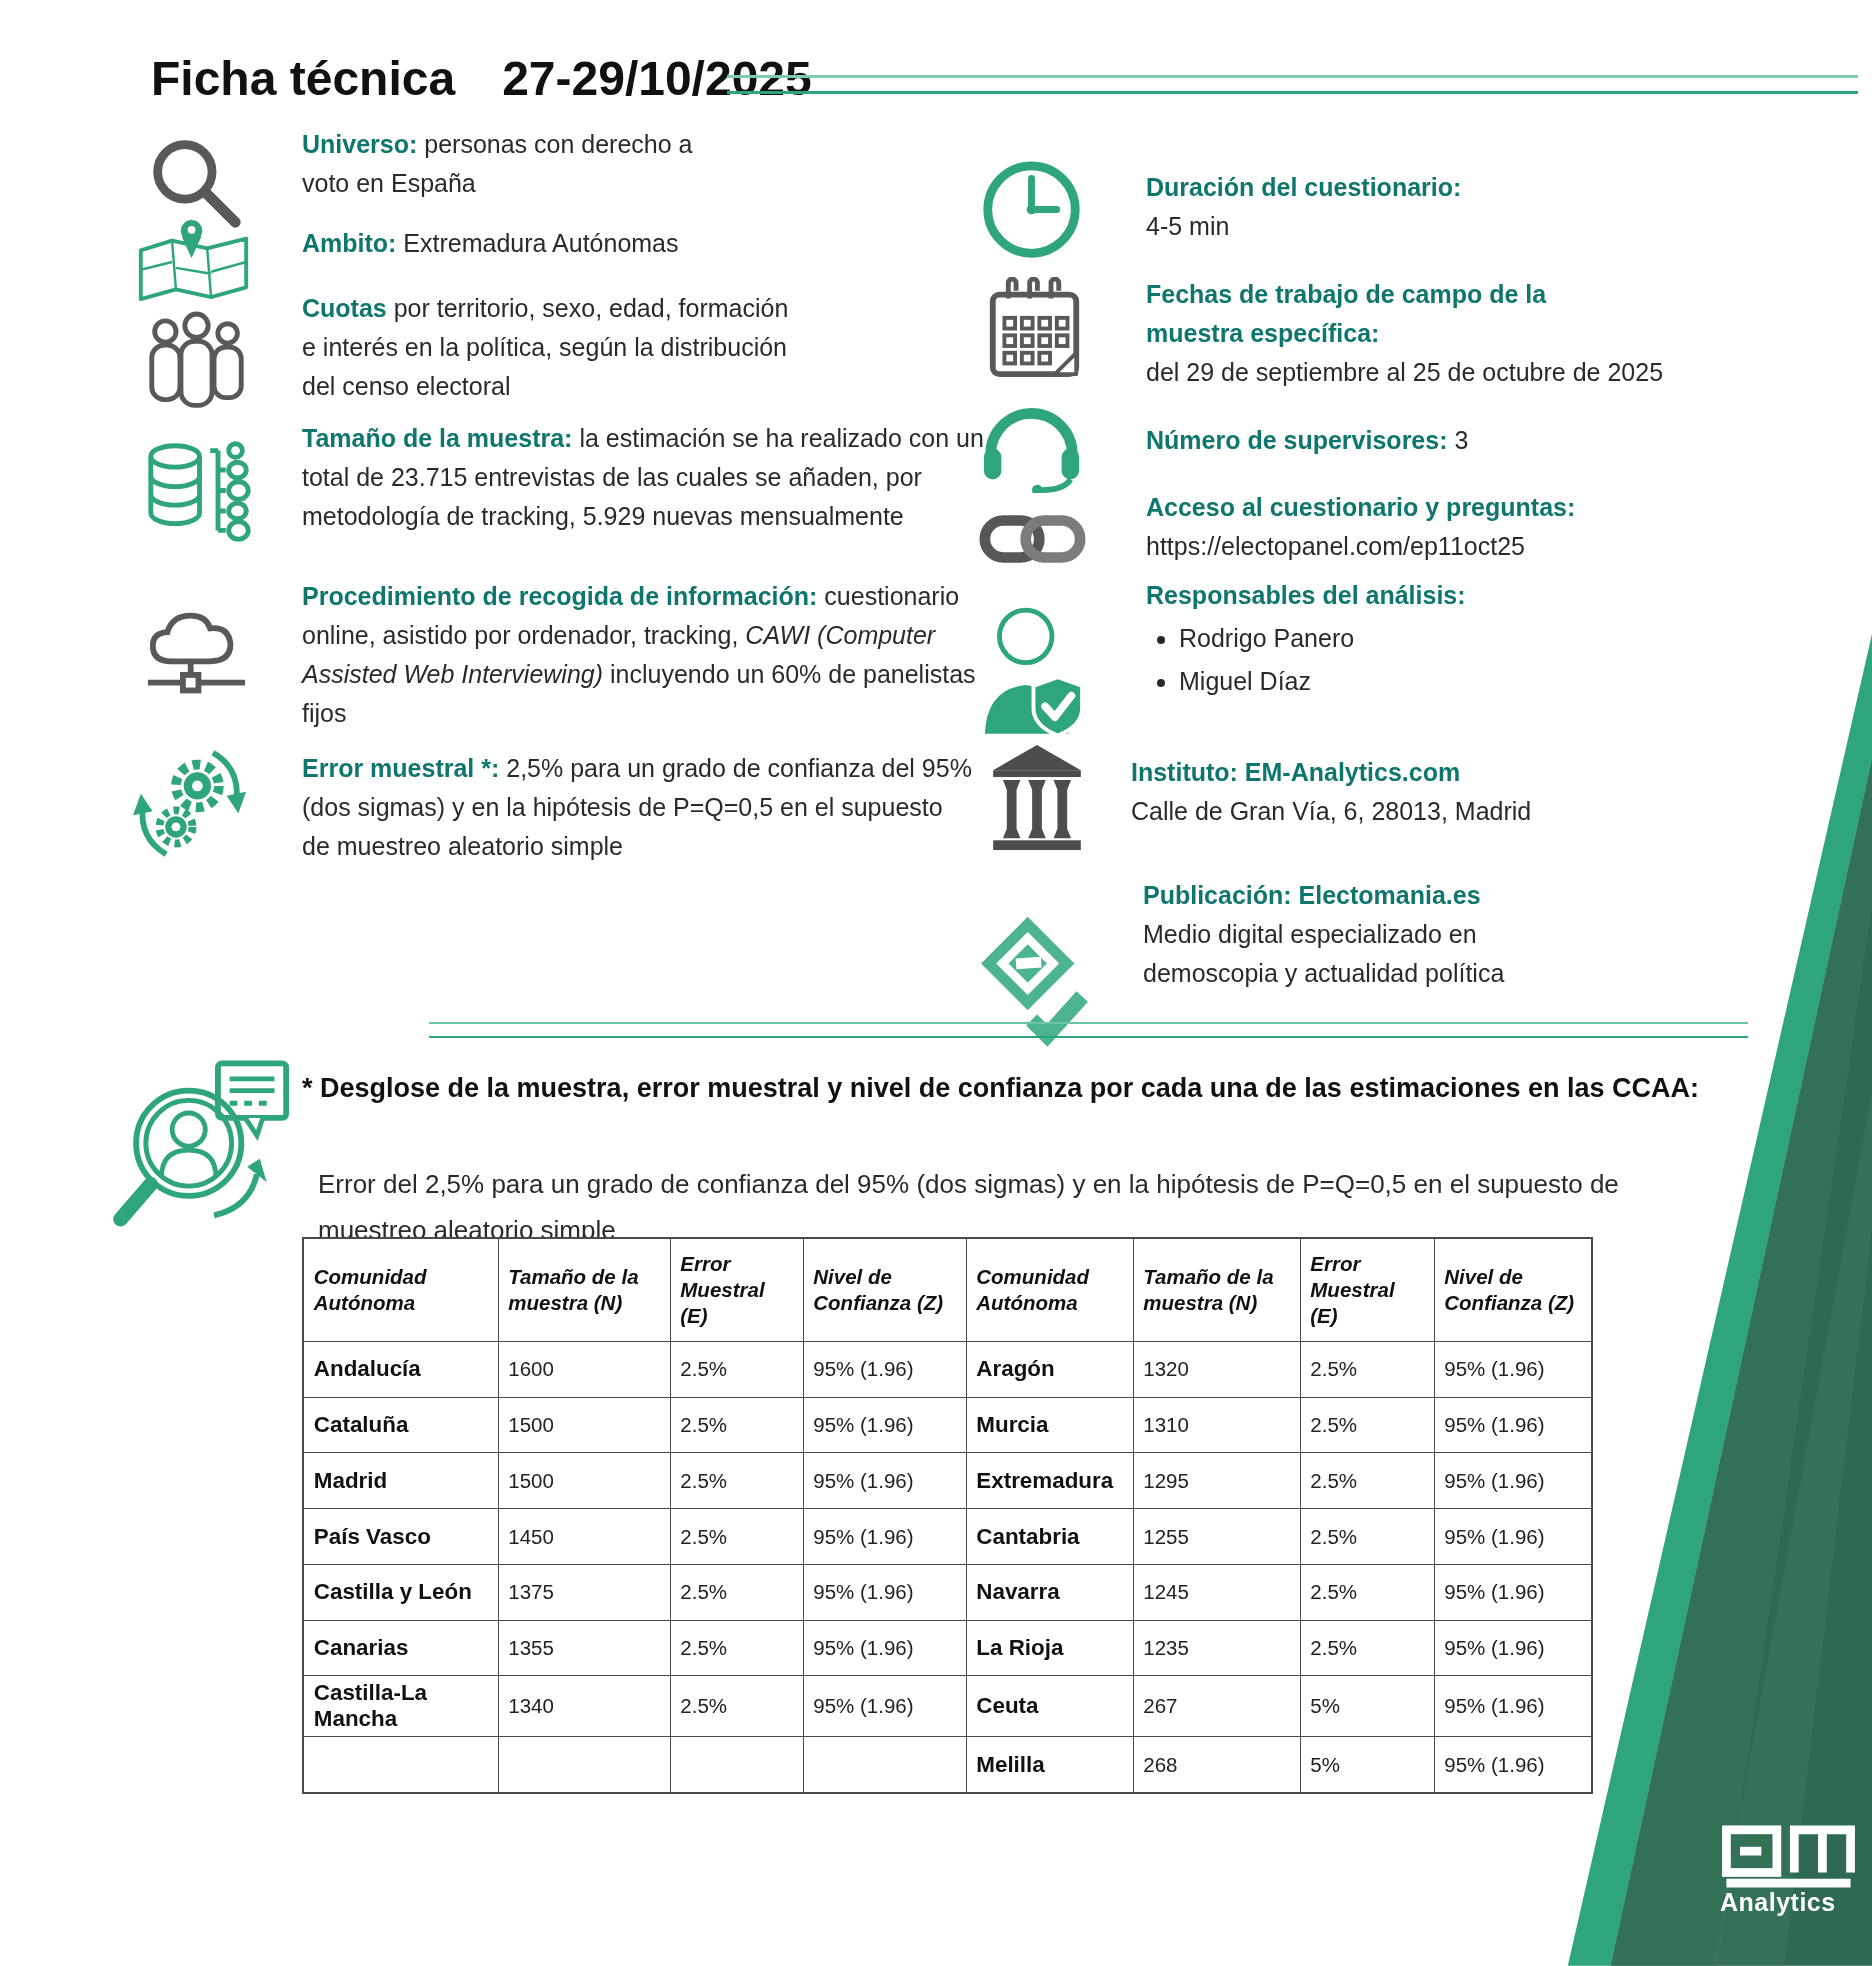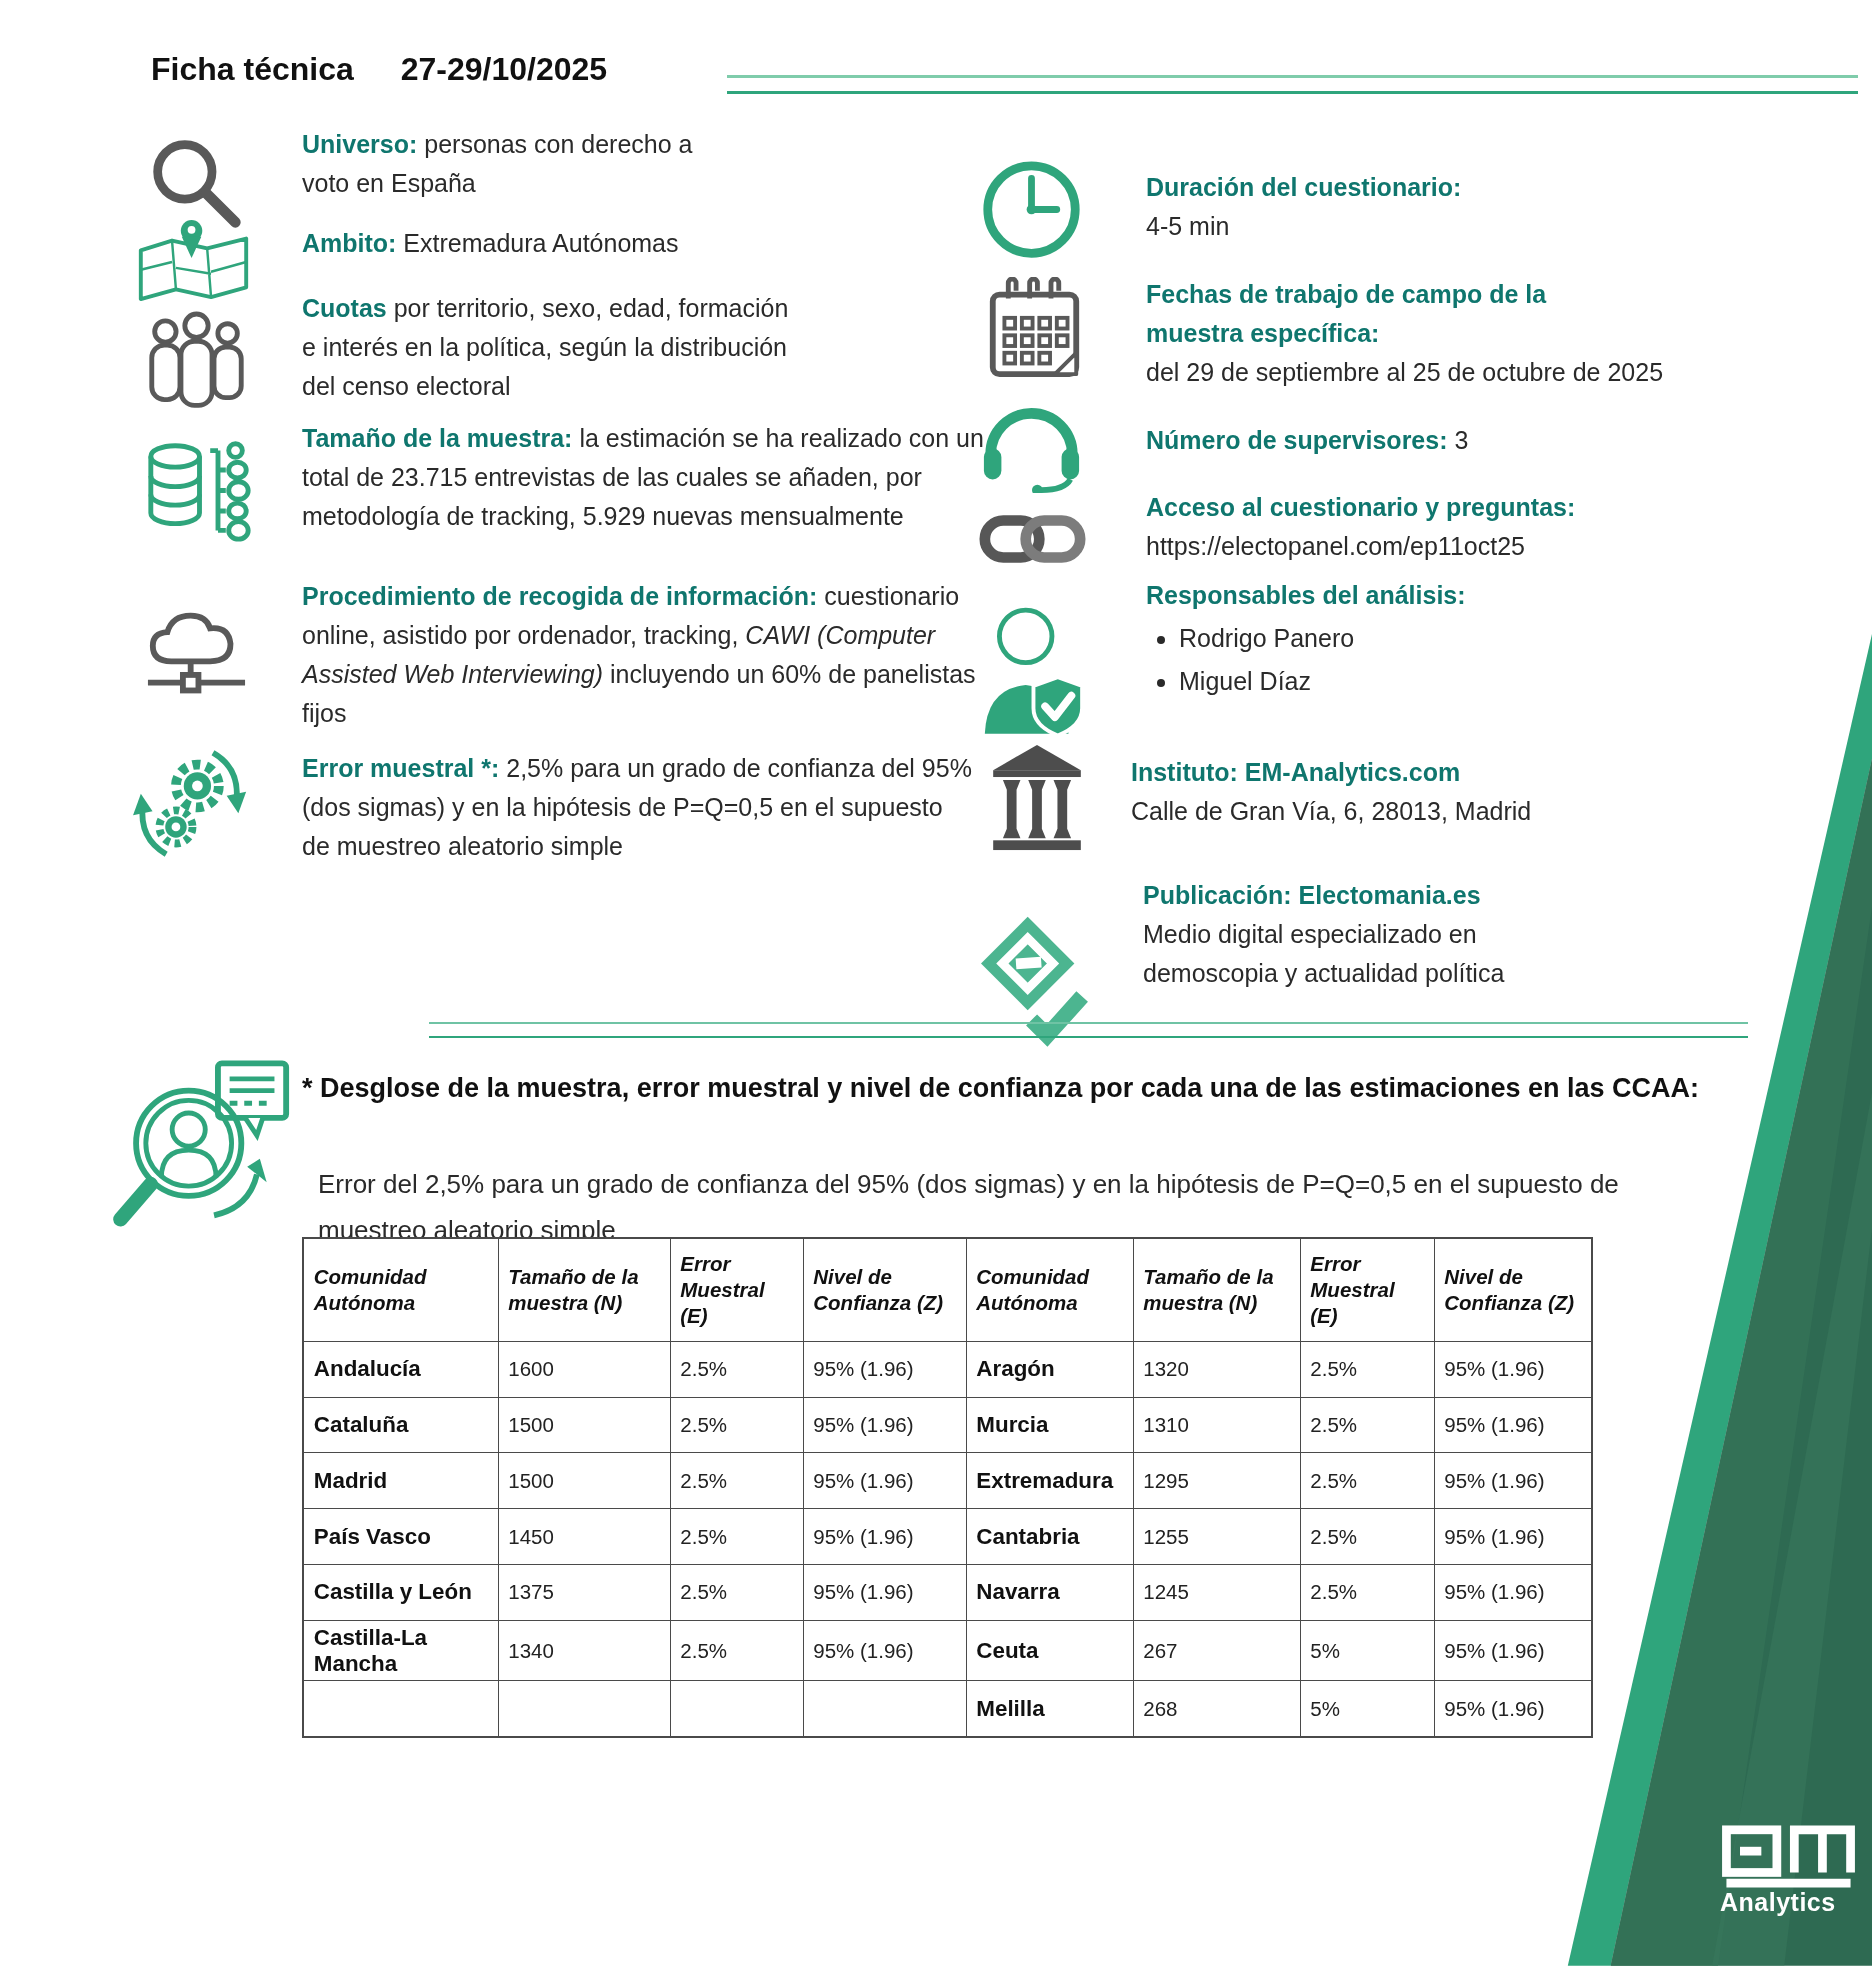--- a/index.html
+++ b/index.html
@@ -2,21 +2,21 @@
 <html><head>
 <meta charset="utf-8">
 <style>
   html,body{margin:0;padding:0;}
   body{
     width:1872px;height:1966px;position:relative;background:#ffffff;
     font-family:"Liberation Sans","DejaVu Sans",sans-serif;color:#222;overflow:hidden;
   }
   .abs{position:absolute;}
   
-  .page-title{left:151px;top:51px;font-size:32px;font-weight:700;color:#111;}
+  .page-title{left:151px;top:51px;font-size:48px;font-weight:700;color:#111;}
   .page-title .date{margin-left:47px;}
   .hline{height:2.9px;}
   
   .item-text{font-size:25px;line-height:39px;color:#2a2a2a;}
   .item-text b{color:#0f766e;}
   .nowrap{white-space:nowrap;}
   .bullets{margin:2px 0 0 0;padding-left:33px;}
   .bullets li{margin:3.9px 0;}
   .url{color:#2a2a2a;text-decoration:none;}
   
@@ -330,20 +330,30 @@
         <td class="ca">Castilla y León</td>
         <td>1375</td>
         <td>2.5%</td>
         <td>95% (1.96)</td>
         <td class="ca">Navarra</td>
         <td>1245</td>
         <td>2.5%</td>
         <td>95% (1.96)</td>
       </tr>
       <tr>
+        <td class="ca">Canarias</td>
+        <td>1355</td>
+        <td>2.5%</td>
+        <td>95% (1.96)</td>
+        <td class="ca">La Rioja</td>
+        <td>1235</td>
+        <td>2.5%</td>
+        <td>95% (1.96)</td>
+      </tr>
+      <tr>
         <td class="ca">Castilla-La Mancha</td>
         <td>1340</td>
         <td>2.5%</td>
         <td>95% (1.96)</td>
         <td class="ca">Ceuta</td>
         <td>267</td>
         <td>5%</td>
         <td>95% (1.96)</td>
       </tr>
       <tr>

